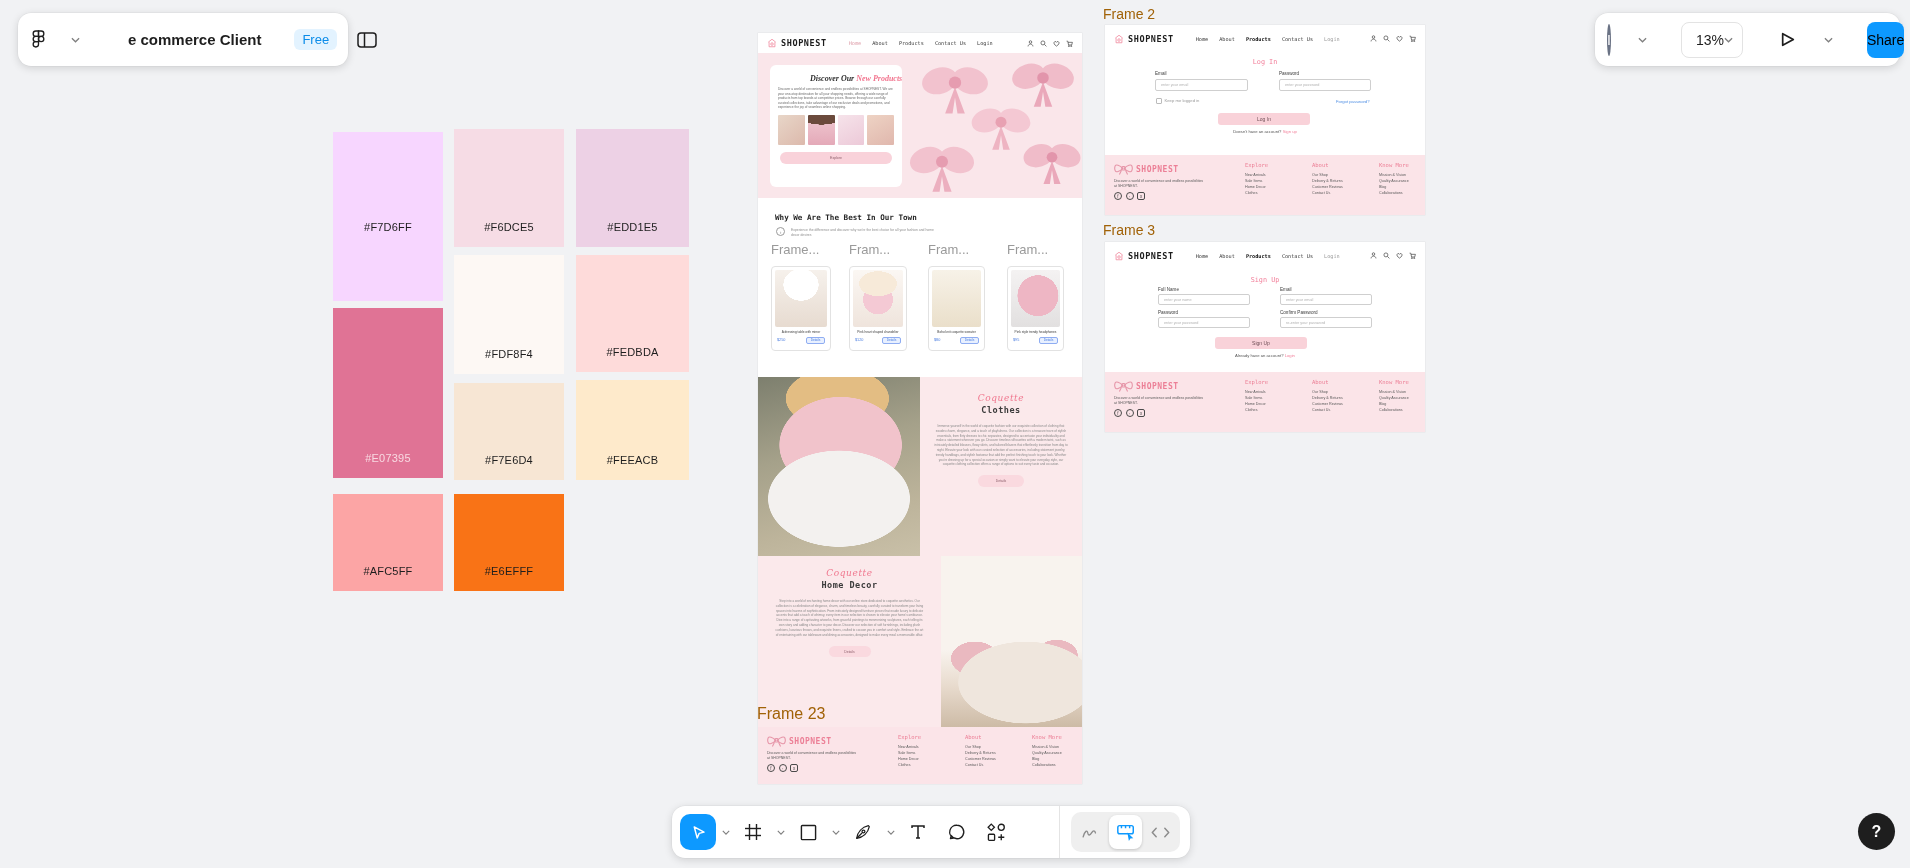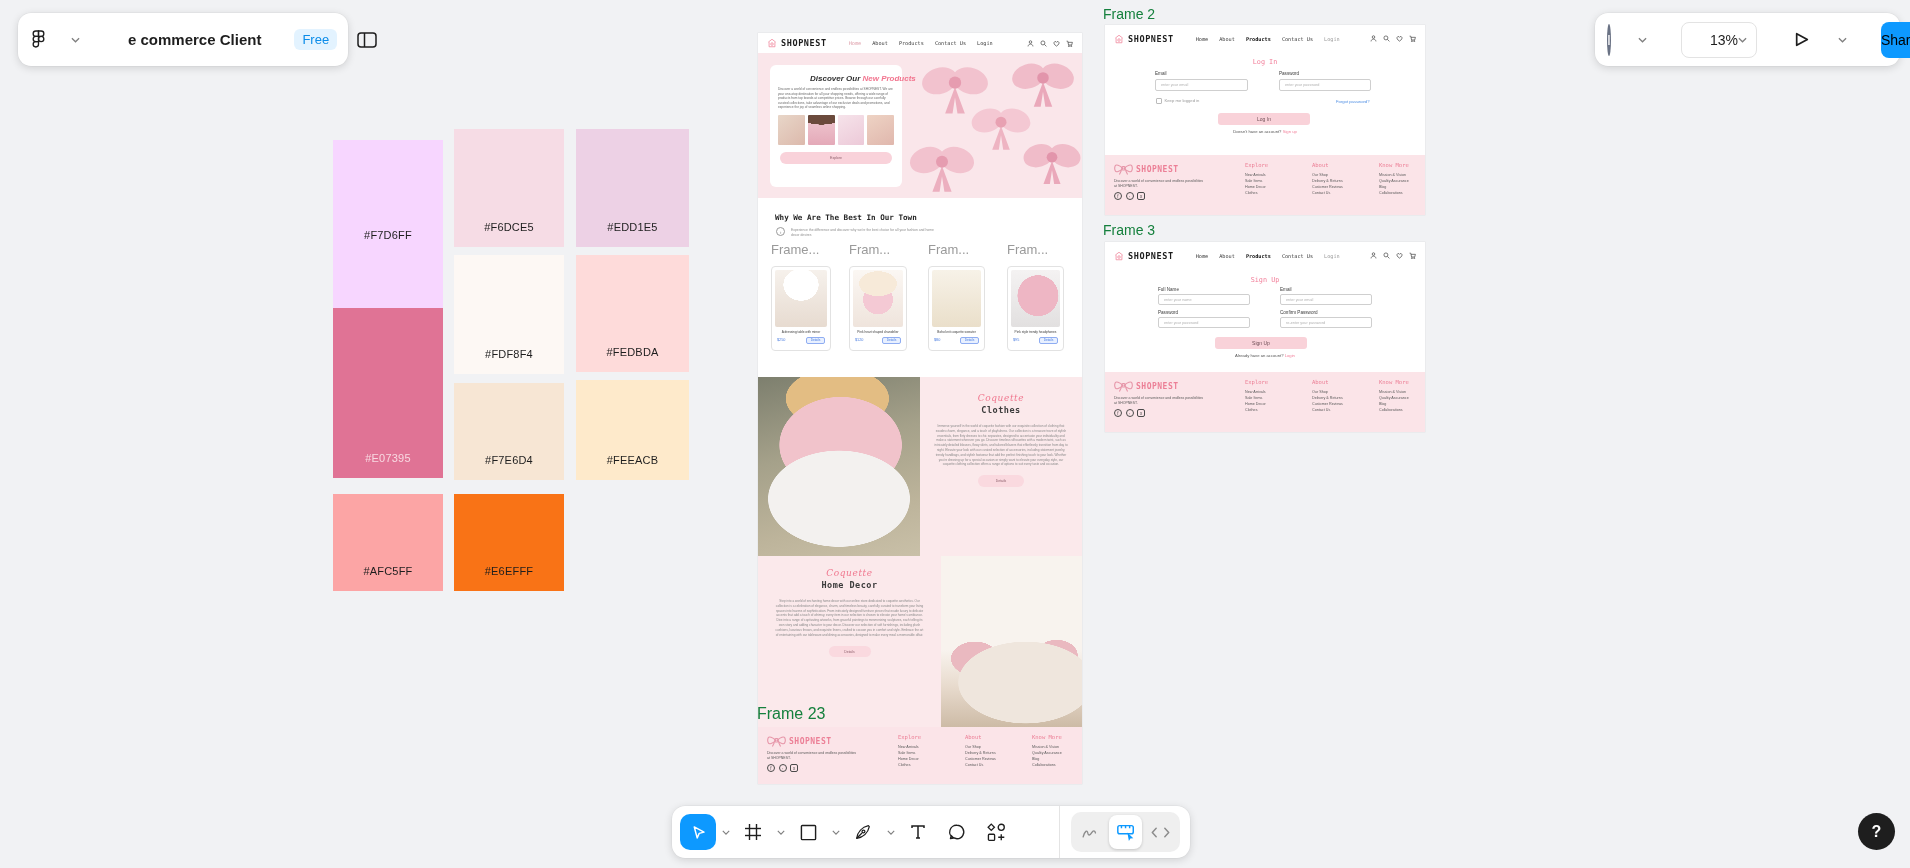--- a/index.html
+++ b/index.html
@@ -22,21 +22,21 @@
   .tl-chev { margin-left:6px; }
   .tl-title { margin-left:28px; font-size:15px; font-weight:700; color:#1e1e1e; white-space:nowrap; }
   .tl-badge { margin-left:13px; background:#E3F3FF; color:#0B8CE9; font-size:13px; padding:3px 8px; border-radius:6px; }
   .tl-panel { margin-left:auto; margin-right:14px; display:flex; }
   .tr-bar { left:1595px; top:13px; width:305px; height:53px; }
   .avatar { margin-left:12px; width:32px; height:32px; border-radius:50%; background:#6A7284; color:#fff;
             font-size:14px; display:flex; align-items:center; justify-content:center; }
   .tr-chev1 { margin-left:7px; }
   .zoom-box { margin-left:14px; width:84px; height:36px; border:1px solid #E3E3E3; border-radius:8px;
               display:flex; align-items:center; font-size:14px; }
-  .zoom-box .zv { margin-left:28px; }
+  .zoom-box .zv { margin-left:14px; }
   .zoom-box .chev { margin-left:auto; margin-right:9px; }
   .play-btn { margin-left:17px; display:flex; }
   .tr-chev2 { margin-left:8px; }
   .share-btn { margin-left:14px; width:70px; height:36px; background:#0D99FF; color:#000000; border:none;
                border-radius:8px; font-size:14px; font-weight:500; font-family:inherit; display:flex;
                align-items:center; justify-content:center; }
   
   .bt-bar { left:672px; top:806px; width:518px; height:52px; padding:0 8px; gap:3px; }
   .tool { width:36px; height:36px; border-radius:10px; display:flex; align-items:center; justify-content:center; }
   .tool.active { background:#0D99FF; }
@@ -59,21 +59,21 @@
   .s5 { left:454px; top:383px; width:110px; height:97px; }
   .s6 { left:454px; top:494px; width:110px; height:97px; }
   .s7 { left:576px; top:129px; width:113px; height:118px; }
   .s8 { left:576px; top:255px; width:113px; height:117px; }
   .s9 { left:576px; top:380px; width:113px; height:100px; }
   .s10 { left:576px; top:494px; width:113px; height:97px; }
   .fonts-card { position:absolute; left:333px; top:618px; width:356px; height:77px; background:#fff; padding:9px 13px; }
   .font-line1 { font-family:"DejaVu Sans Mono",monospace; font-size:20px; color:#111; }
   .font-line2 { font-family:"DejaVu Sans",sans-serif; font-weight:700; font-size:18px; color:#111; margin-top:2px; margin-left:5px; }
   
-  .cframe-label { position:absolute; color:#15803d; font-size:14px; white-space:nowrap; }
+  .cframe-label { position:absolute; color:#a16207; font-size:14px; white-space:nowrap; }
   .lbl-f2 { left:1103px; top:6px; }
   .lbl-f3 { left:1103px; top:222px; }
   .lbl-f23 { left:757px; top:705px; font-size:16px; }
   .fram-label { position:absolute; color:#9A9A9A; font-size:13px; width:62px; overflow:hidden; white-space:nowrap; }
   
   .sn-header { position:absolute; left:0; top:0; width:100%; background:#fff; display:flex; align-items:center; padding:0 9px; }
   .sn-brand { font-family:"DejaVu Sans Mono",monospace; font-weight:700; font-size:8.5px; letter-spacing:.6px; color:#1c1c1c; margin-left:4px; }
   .sn-nav { display:flex; gap:11px; margin-left:22px; font-family:"DejaVu Sans Mono",monospace; font-size:5.2px; color:#3a3a3a; }
   .sn-nav span { white-space:nowrap; }
   .v-home .nav-home { color:#DFA0AB; }
@@ -92,21 +92,21 @@
   .snf-col { width:67px; }
   .snf-col.c3 { width:auto; }
   .snf-colTitle { font-family:"DejaVu Sans Mono",monospace; font-size:5.5px; color:#EC7F96; margin-bottom:3.5px; }
   .snf-item { font-size:3.7px; color:#5a5a5a; line-height:6px; }
   
   .main-frame { position:absolute; left:758px; top:33px; width:324px; height:751px; background:#fff;
                 box-shadow:0 0 0 .5px rgba(0,0,0,.06); }
   .main-frame .sn-header { height:20px; }
   .hero { position:absolute; left:0; top:20px; width:324px; height:145px; background:#FAE6EA; overflow:hidden; }
   .hero-card { position:absolute; left:12px; top:12px; width:132px; height:122px; background:#fff; border-radius:6px; padding:9px 8px 0; }
-  .hc-title { font-family:Liberation Sans, sans-serif; font-weight:700; font-style:italic; font-size:8px; color:#2f2f2f; white-space:nowrap;padding-left:32px; }
+  .hc-title { font-family:Liberation Serif, serif; font-weight:700; font-style:italic; font-size:8px; color:#2f2f2f; white-space:nowrap;padding-left:32px; }
   .hc-title .hl { color:#F2758F; }
   .hc-body { margin-top:4px; font-size:3.2px; line-height:4.5px; color:#6a6a6a; }
   .hc-thumbs { margin-top:5px; display:flex; gap:3px; }
   .thumb { width:27px; height:30px; border-radius:1px; }
   .t1 { background:linear-gradient(140deg,#e8d6c8,#dcb9ac); }
   .t2 { background:radial-gradient(70% 22% at 50% 10%,#6b4a3c 0 99%,transparent 100%),linear-gradient(#f0c9d2,#e4a9b8); }
   .t3 { background:linear-gradient(150deg,#f6e3ea,#ecc9d8); }
   .t4 { background:linear-gradient(150deg,#eed3c4,#e0b7ad); }
   .hc-cta { margin:7px auto 0; width:112px; height:12px; border-radius:6px; background:#F9D2DA;
             display:flex; align-items:center; justify-content:center; font-size:3.5px; color:#8d5f6b; }
@@ -225,21 +225,21 @@
         </svg>
     </span>
     <span class="chev tr-chev2">
       <svg width="9" height="6" viewBox="0 0 10 6" fill="none" stroke="currentColor" stroke-width="1.4">
           <path d="M1 1 L5 5 L9 1"></path>
         </svg>
     </span>
     <button class="share-btn">Share</button>
   </div>
 
-  <div class="swatch s0" style="background-color: rgb(247, 214, 255); margin-top: 8px;">
+  <div class="swatch s0" style="background-color: rgb(247, 214, 255);">
       <span>#F7D6FF</span>
     </div>
   <div class="swatch s1" style="background-color: rgb(224, 115, 149);">
       <span>#E07395</span>
     </div>
   <div class="swatch s2" style="background-color: #fca5a5;">
       <span>#AFC5FF</span>
     </div>
   <div class="swatch s3" style="background-color: rgb(246, 220, 229);">
       <span>#F6DCE5</span>

